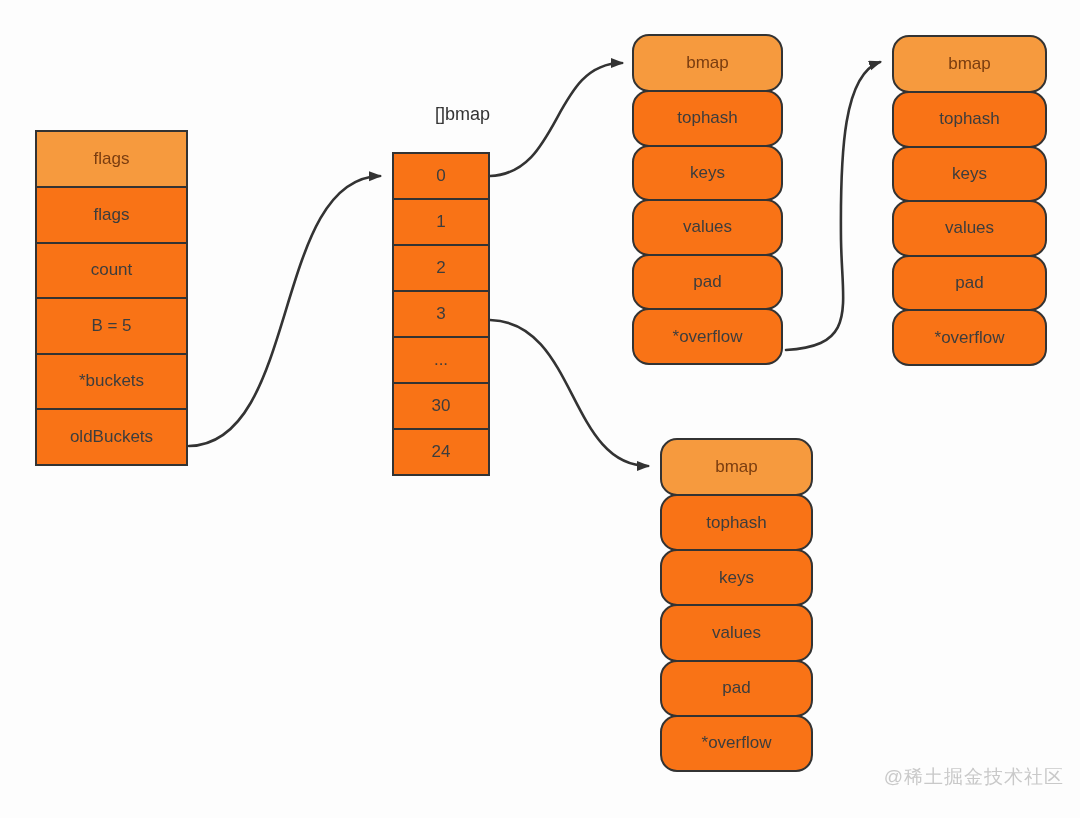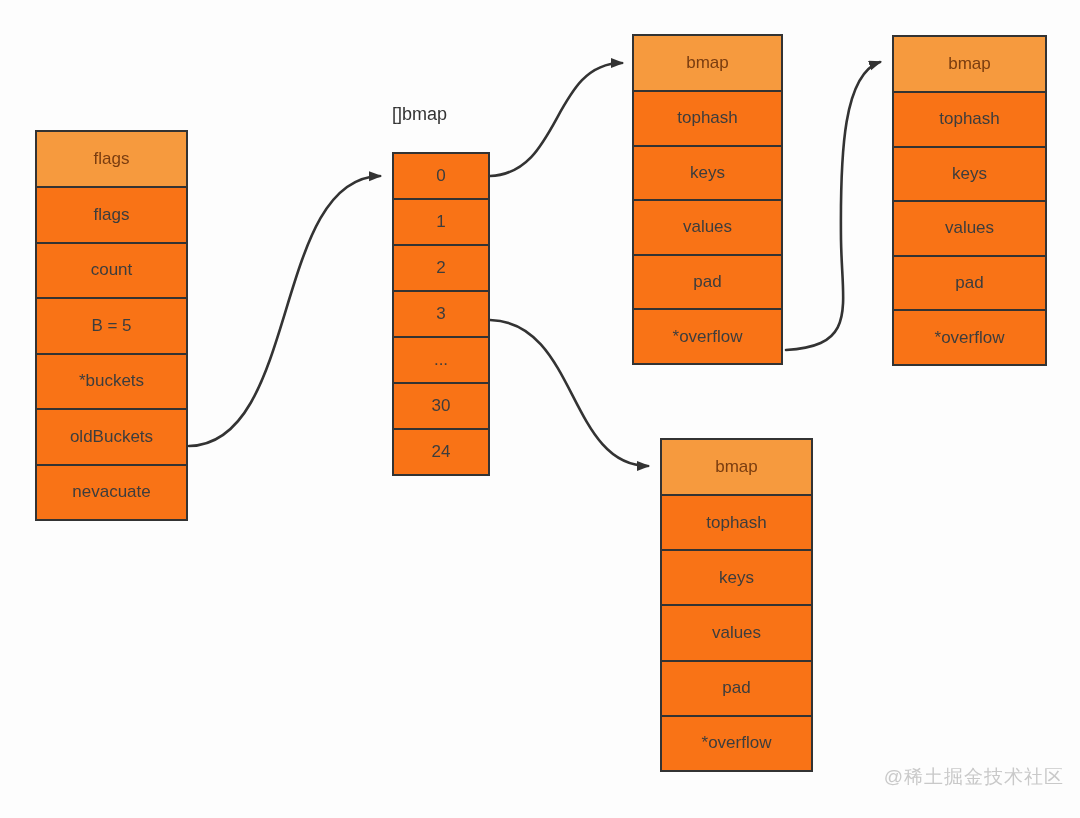--- a/index.html
+++ b/index.html
@@ -38,25 +38,25 @@
     color: var(--header-text-color);
   }
   .hmap { left: 35px; top: 130px; width: 153px; }
   .hmap .cell { height: 57.5px; }
   .hmap .cell.header { height: 58px; }
   .barray { left: 392px; top: 152px; width: 98px; }
   .barray .cell { height: 48px; }
   .barray-label {
     position: absolute;
     left: 392px; top: 104px; width: 98px;
-    text-align: left;
+    text-align: right;
     font-size: 18px;
     color: #333333;
   }
-  .bmap .cell { height: 56.6px; }
+  .bmap .cell { height: 56.6px; border-radius: 17px; }
   .bmap .cell.header { height: 58px; }
   .bmap1 { left: 632px; top: 34px; width: 151px; }
   .bmap2 { left: 892px; top: 35px; width: 155px; }
   .bmap3 { left: 660px; top: 438px; width: 153px; }
   .bmap3 .cell { height: 57.2px; }
   .arrows {
     position: absolute;
     inset: 0;
     width: 100%;
     height: 100%;
@@ -83,21 +83,20 @@
 
 <div class="canvas">
 
   <div class="tbl hmap">
     <div class="cell header">flags</div>
     <div class="cell">flags</div>
     <div class="cell">count</div>
     <div class="cell">B = 5</div>
     <div class="cell">*buckets</div>
     <div class="cell">oldBuckets</div>
-    <div class="cell">nevacuate</div>
   </div>
 
   <div class="barray-label">[]bmap</div>
   <div class="tbl barray">
     <div class="cell">0</div>
     <div class="cell">1</div>
     <div class="cell">2</div>
     <div class="cell">3</div>
     <div class="cell">...</div>
     <div class="cell">30</div>

